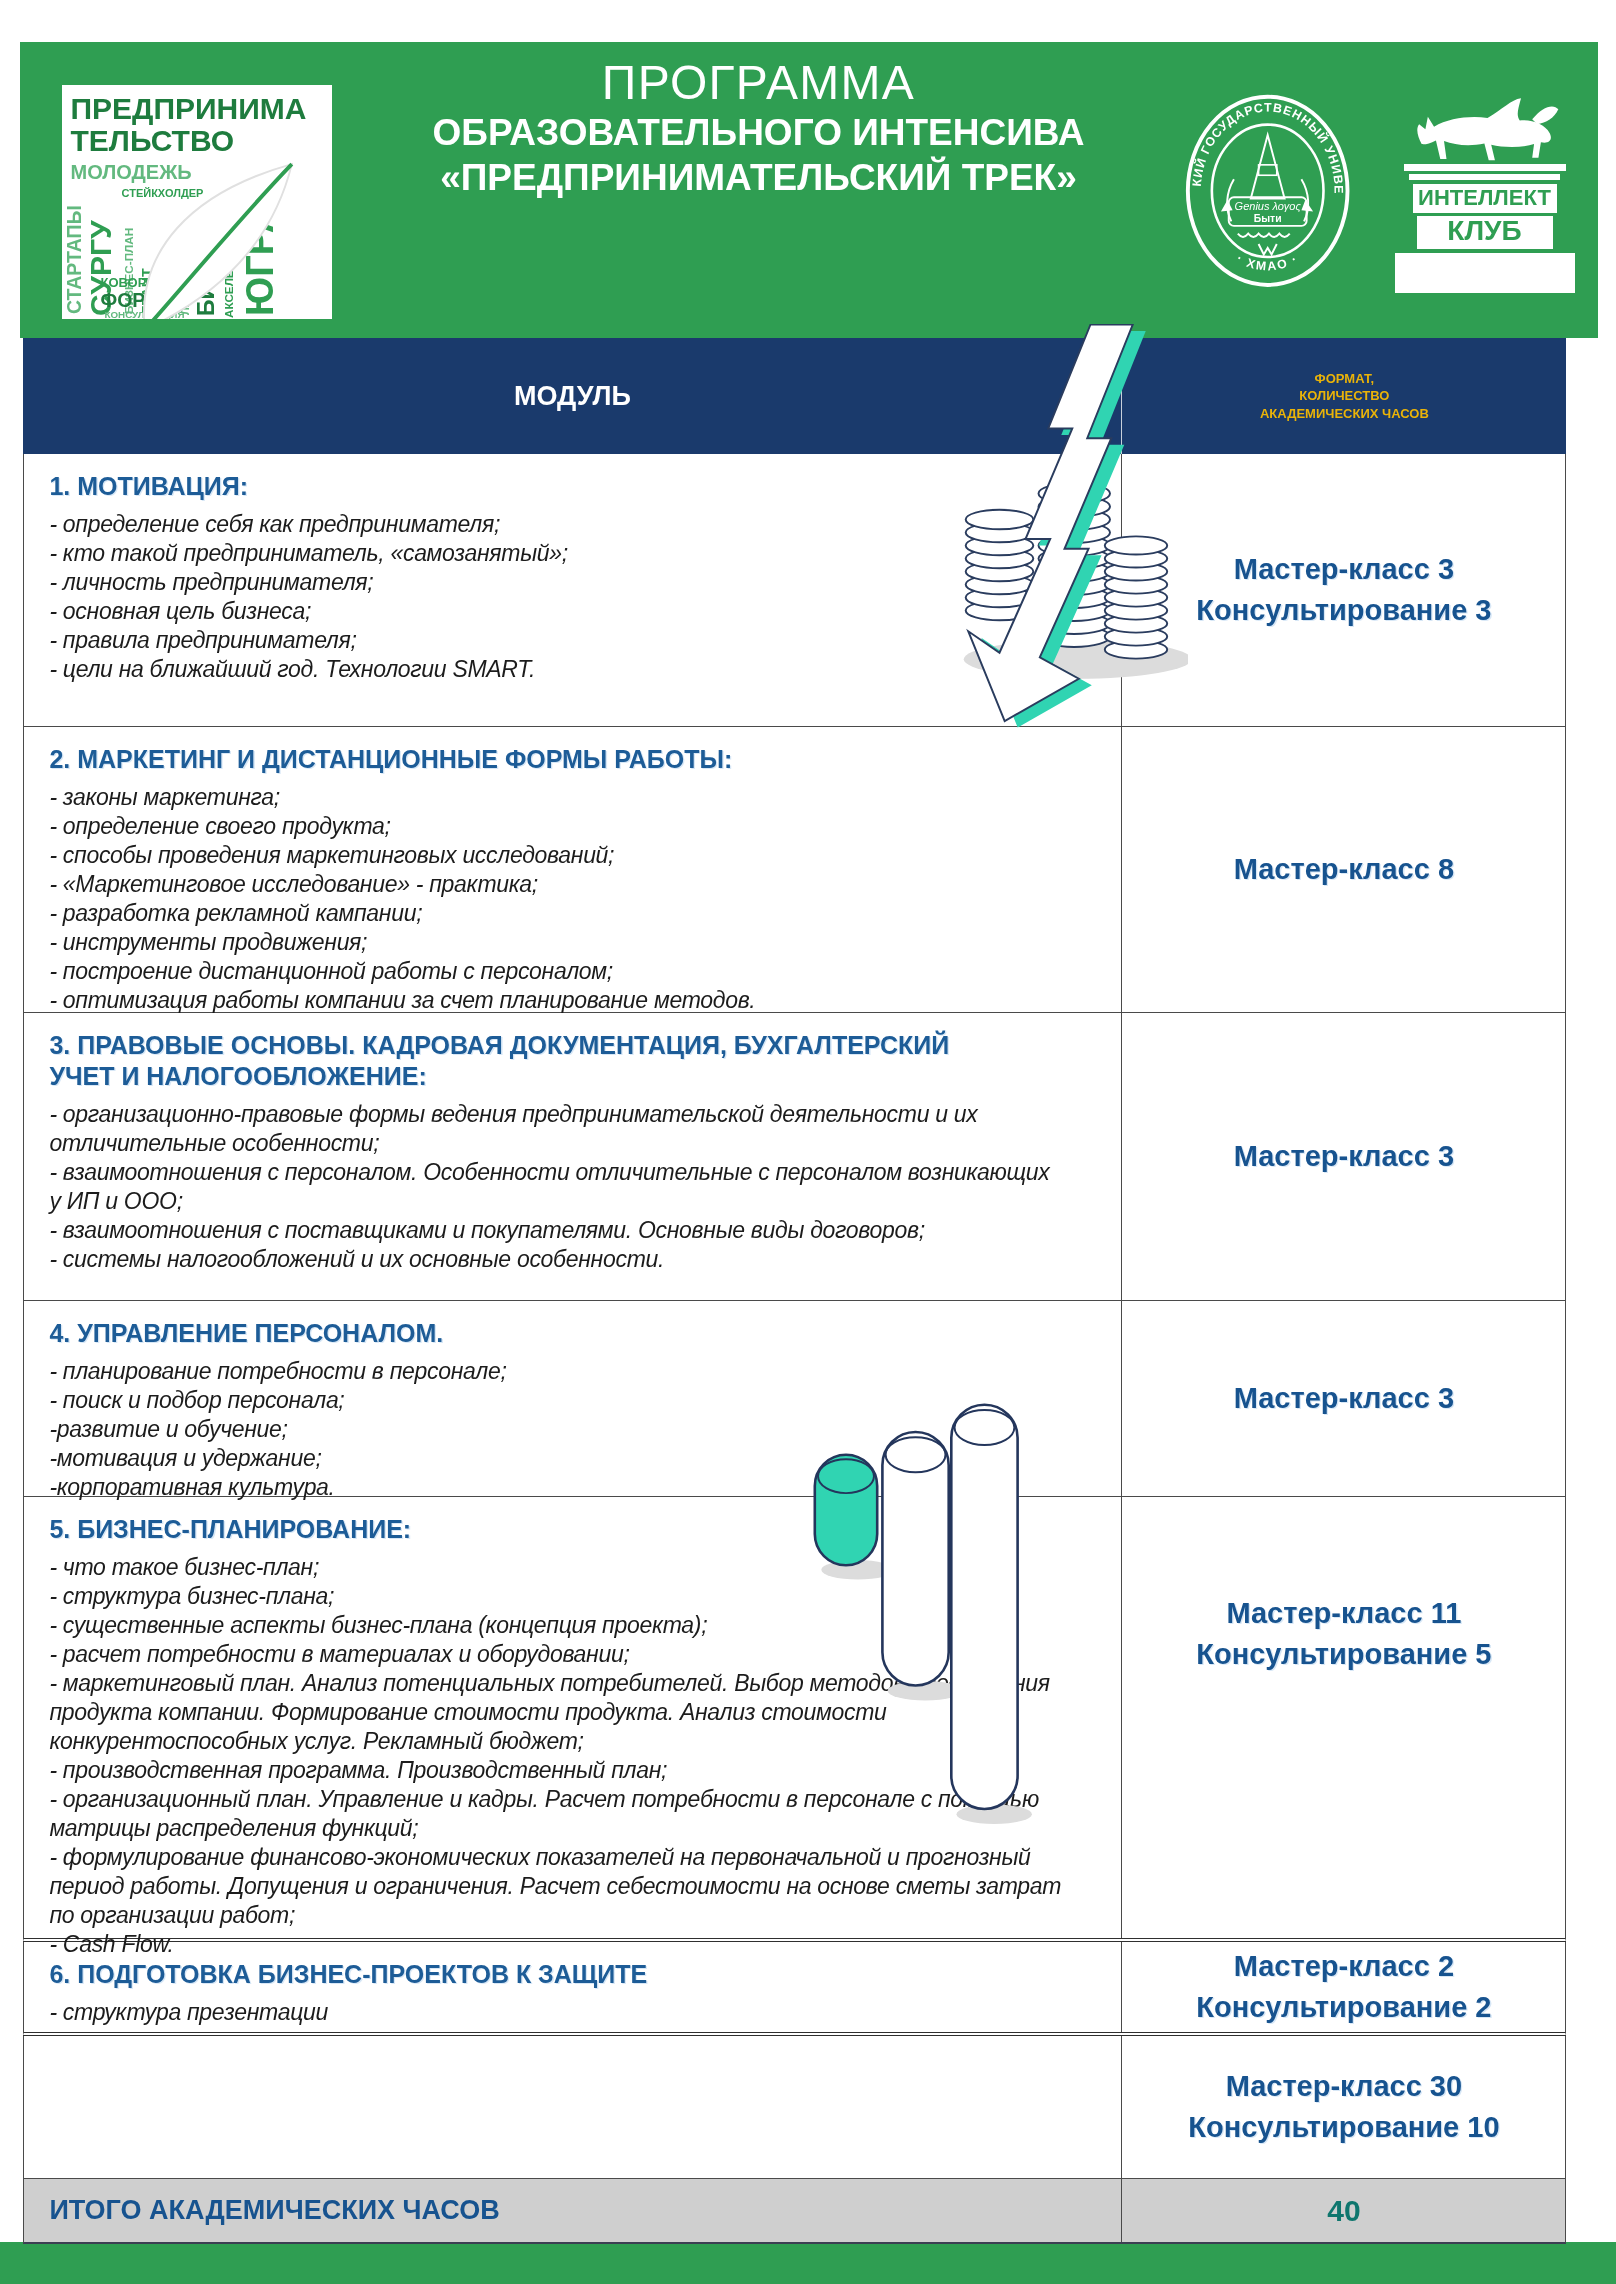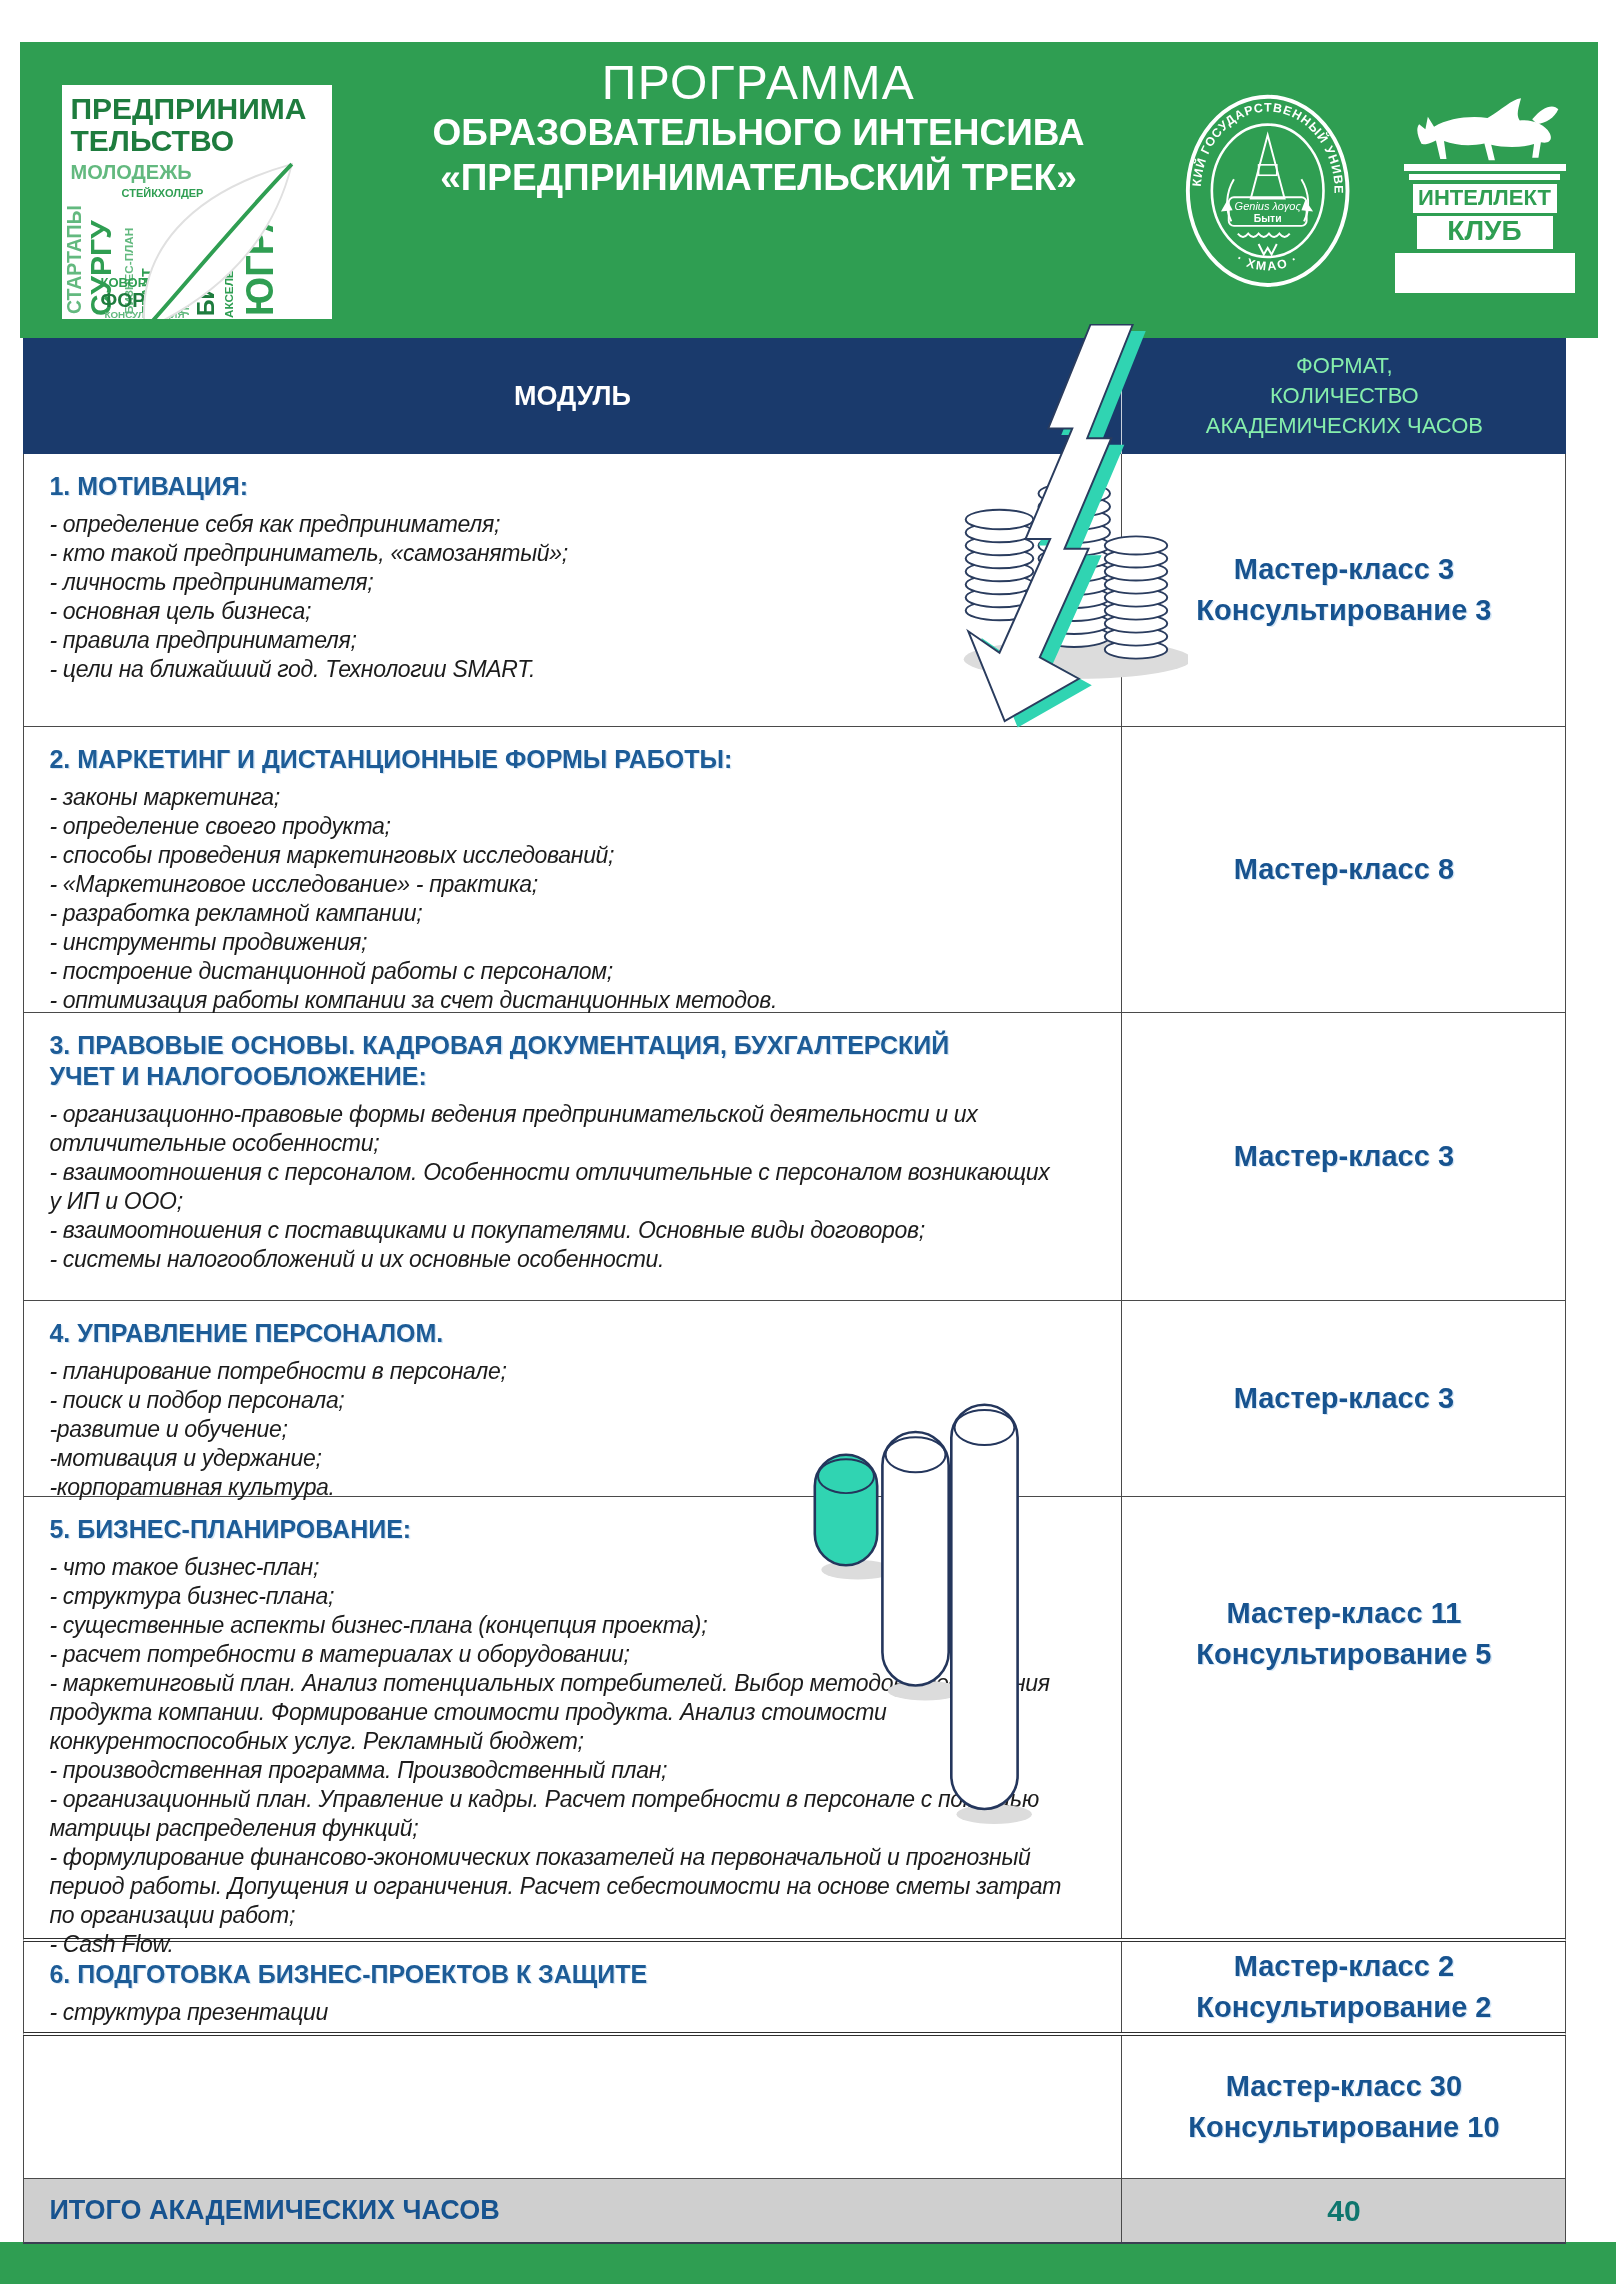--- a/index.html
+++ b/index.html
@@ -42,21 +42,21 @@
   .club .label1{background:#ffffff;margin:0 18px;font-size:22px;font-weight:bold;line-height:1.2;padding:1.3px 0;}
   .club .label2{background:#ffffff;margin:3.3px 22px 0 22px;font-size:28px;font-weight:bold;line-height:1.1;padding:0 0 2.6px 0;}
   .club .base{height:40px;background:#ffffff;margin-top:3.9px;}
   .fox{display:block;margin:0 auto;}
 
   
   .thead{position:absolute;left:23.4px;top:338px;width:1543px;height:116px;background:#1A3A6C;display:flex;z-index:2;}
   .thead .c1{width:1098px;display:flex;align-items:center;justify-content:center;border-right:1.3px solid #c8cfda;}
   .thead .c2{flex:1;display:flex;align-items:center;justify-content:center;text-align:center;}
   .th-text{color:#ffffff;font-weight:bold;font-size:27px;}
-  .th-text2{color:#86efac;font-weight:normal;font-size:22px;line-height:1.35;white-space:pre-line;}
+  .th-text2{color:#eab308;font-weight:bold;font-size:13px;line-height:1.35;white-space:pre-line;}
 
   .rows{position:absolute;left:23.4px;top:454px;width:1543px;z-index:2;}
   .row{display:flex;border-bottom:1.3px solid #4A4A4A;border-left:1.3px solid #4A4A4A;border-right:1.3px solid #4A4A4A;box-sizing:border-box;background:#ffffff;}
   .row.thick{border-bottom:4.6px double #2F2F2F;}
   .cell-left{width:1098px;box-sizing:border-box;border-right:1.3px solid #4A4A4A;padding:17px 26px 6.5px 25px;}
   .cell-right{flex:1;display:flex;align-items:center;justify-content:center;text-align:center;}
   .cell-right.top{align-items:flex-start;padding-top:96px;}
   .module-title{color:#1D5C97;font-weight:bold;font-size:25px;line-height:1.25;max-width:963px;
                 text-shadow:1.3px 1.3px 0 rgba(140,185,230,0.35);}
   .bullets{margin-top:7.8px;}
@@ -184,21 +184,21 @@
       <div class="cell-left">
         <div class="module-title">2. МАРКЕТИНГ И ДИСТАНЦИОННЫЕ ФОРМЫ РАБОТЫ:</div>
         <div class="bullets">
             <div class="bullet">- законы маркетинга;</div>
             <div class="bullet">- определение своего продукта;</div>
             <div class="bullet">- способы проведения маркетинговых исследований;</div>
             <div class="bullet">- «Маркетинговое исследование» - практика;</div>
             <div class="bullet">- разработка рекламной кампании;</div>
             <div class="bullet">- инструменты продвижения;</div>
             <div class="bullet">- построение дистанционной работы с персоналом;</div>
-            <div class="bullet">- оптимизация работы компании за счет дистанционных методов.</div>
+            <div class="bullet">- оптимизация работы компании за счет планирование методов.</div>
           </div>
       </div>
       <div class="cell-right">
         <div class="hours">Мастер-класс 8</div>
       </div>
     </div>
 
     <div class="row" style="height: 288px;">
       <div class="cell-left">
         <div class="module-title">3. ПРАВОВЫЕ ОСНОВЫ. КАДРОВАЯ ДОКУМЕНТАЦИЯ, БУХГАЛТЕРСКИЙ УЧЕТ И НАЛОГООБЛОЖЕНИЕ:</div>

